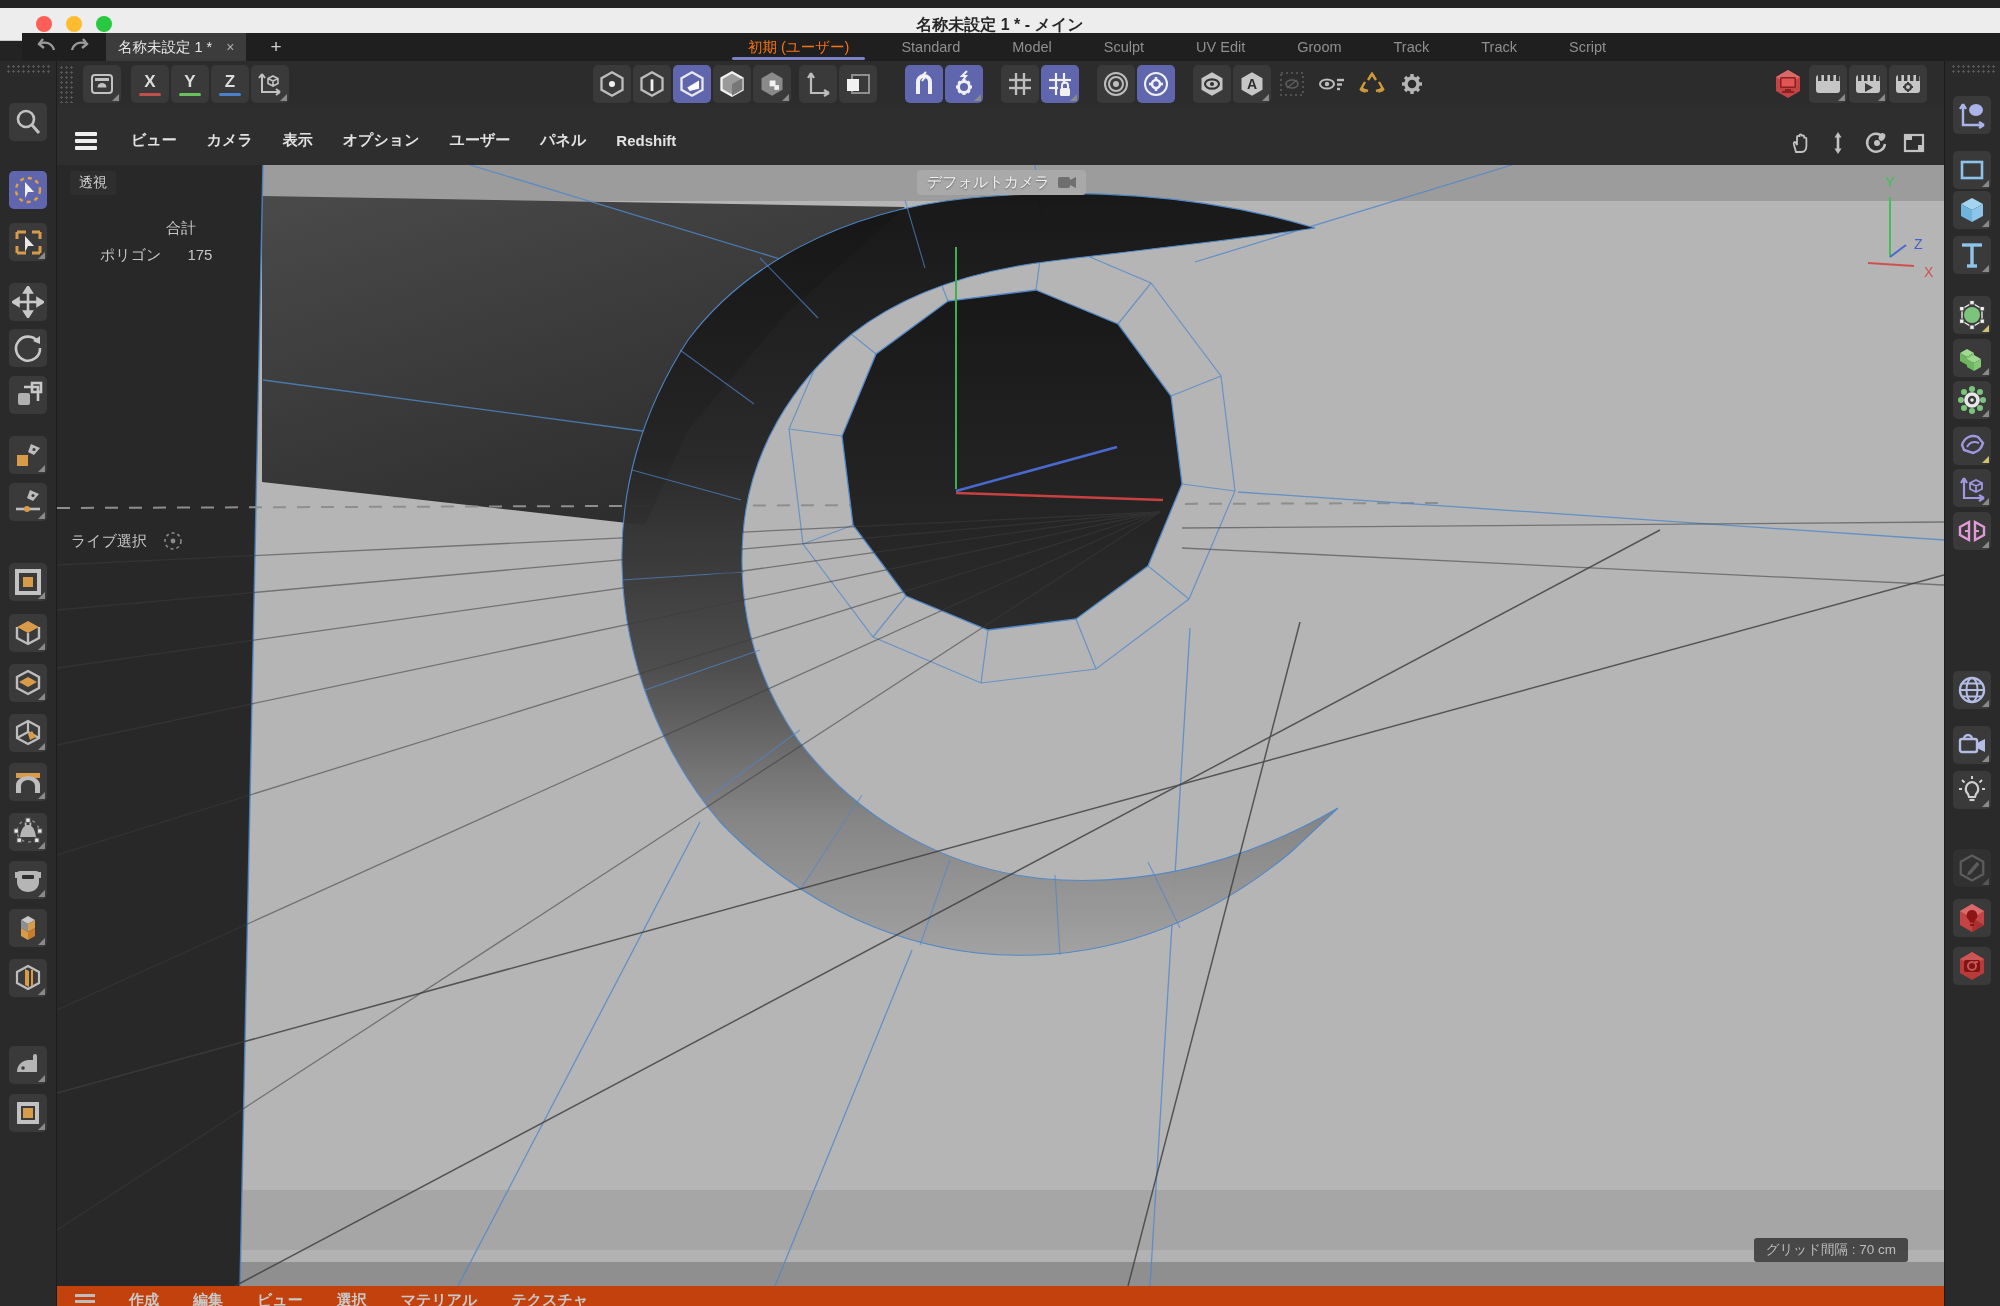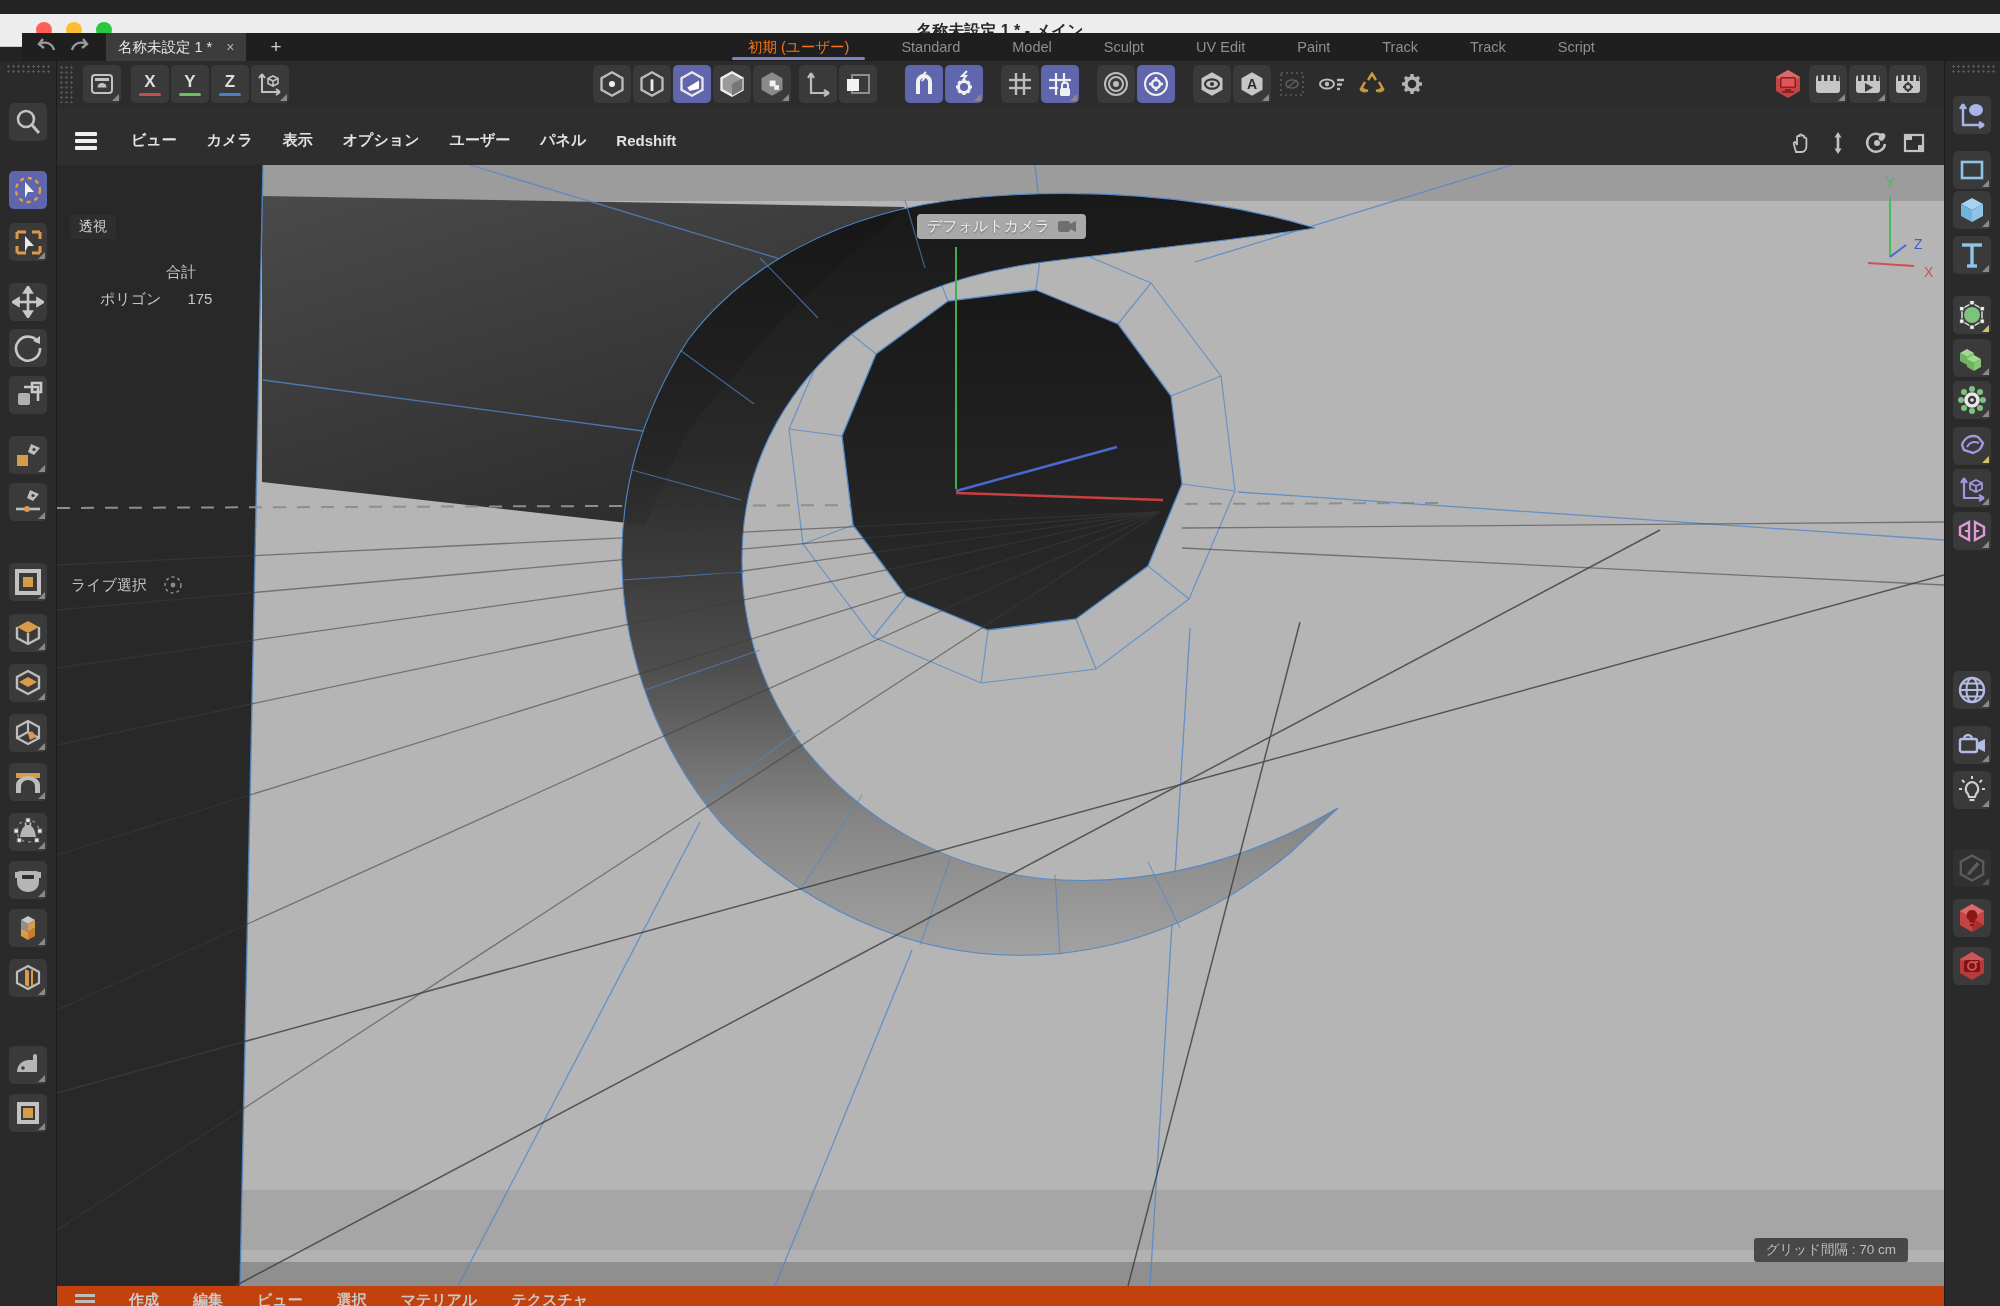--- a/index.html
+++ b/index.html
@@ -1,20 +1,20 @@
 <!DOCTYPE html>
 <html><head>
 <meta charset="utf-8">
 <style>
   html,body{margin:0;padding:0;background:#111;}
   *{box-sizing:border-box;font-family:"Liberation Sans","DejaVu Sans",sans-serif;}
   #app{position:relative;width:2000px;height:1306px;background:#232323;overflow:hidden;}
 
   
-  .titlebar{position:absolute;left:0;top:14px;width:2000px;height:33px;background:#ededed;border-bottom:1px solid #c9c9c9;}
+  .titlebar{position:absolute;left:0;top:8px;width:2000px;height:33px;background:#ededed;border-bottom:1px solid #c9c9c9;}
   .tl{position:absolute;top:8px;width:16px;height:16px;border-radius:50%;}
   .tl.r{left:36px;background:#ff5f57;}
   .tl.y{left:66px;background:#febc2e;}
   .tl.g{left:96px;background:#28c840;}
   .win-title{position:absolute;left:0;right:0;top:0;height:33px;line-height:33px;text-align:center;font-size:16px;font-weight:bold;color:#272727;}
 
   
   .tabbar{position:absolute;left:0;top:33px;width:2000px;height:28px;background:#1f1f1f;margin-left:22px;}
   .histbtn{position:absolute;top:2px;width:26px;height:24px;color:#9a9a9a;font-size:17px;text-align:center;line-height:24px;}
   .doc-tab{position:absolute;left:84px;top:0;height:28px;background:#3c3c3c;display:flex;align-items:center;padding:0 12px;gap:14px;}
@@ -50,21 +50,21 @@
 
   
   .vp-menubar{position:absolute;left:57px;top:107px;width:1887px;height:58px;background:#2e2e2e;}
   .vp-menus{position:absolute;left:18px;top:24px;display:flex;align-items:center;gap:30px;}
   .vp-menu{color:#e2e2e2;font-size:15px;font-weight:bold;white-space:nowrap;}
   .vp-hamburger{display:flex;flex-direction:column;gap:3px;margin-right:4px;}
   .vp-hamburger i{display:block;width:22px;height:4px;background:#efefef;border-radius:1px;}
   .vp-headicons{position:absolute;right:18px;top:24px;display:flex;gap:14px;}
 
   .canvas{position:absolute;left:57px;top:165px;width:1887px;height:1121px;background:#b5b5b5;}
-  .overlay{position:absolute;color:#c9c9c9;margin-top:44px;}
+  .overlay{position:absolute;color:#c9c9c9;}
   .persp{left:13px;top:6px;background:#2e2e2e;padding:3px 9px;font-size:14px;border-radius:2px;color:#cfcfcf;}
   .stats{left:31px;top:48px;background:rgba(40,40,40,.92);border-radius:3px;padding:6px 12px;font-size:15px;color:#c6c6c6;}
   .stats .r1{text-align:left;padding-left:66px;padding-bottom:8px;}
   .stats .r2{display:flex;gap:26px;}
   .campill{left:860px;top:5px;background:#a9a9a9;border-radius:4px;padding:3px 10px;display:flex;align-items:center;gap:8px;
            color:#f2f2f2;font-size:15px;text-shadow:0 1px 2px rgba(0,0,0,.45);}
   .livesel{left:14px;top:366px;display:flex;align-items:center;gap:16px;color:#c4c4c4;font-size:15px;}
   .gridpill{right:36px;bottom:24px;background:rgba(58,58,58,.88);border-radius:3px;padding:3px 12px;font-size:13.5px;color:#bdbdbd;}
   .gizmo{position:absolute;right:6px;top:0;}
 
@@ -103,21 +103,21 @@
       <span class="lbl">名称未設定 1 *</span>
       <span class="x">×</span>
     </div>
     <div class="add-tab">+</div>
     <div class="layouts">
       <div class="layout-tab active">初期 (ユーザー)</div>
       <div class="layout-tab">Standard</div>
       <div class="layout-tab">Model</div>
       <div class="layout-tab">Sculpt</div>
       <div class="layout-tab">UV Edit</div>
-      <div class="layout-tab">Paint</div>
+      <div class="layout-tab">Groom</div>
       <div class="layout-tab">Track</div>
       <div class="layout-tab">Track</div>
       <div class="layout-tab">Script</div>
     </div>
   </div>
 
   <div class="toolbar">
     <div class="dots" style="left:2px;"></div>
     <div class="tgroup" style="left:26px;">
       <div class="btn fly">

